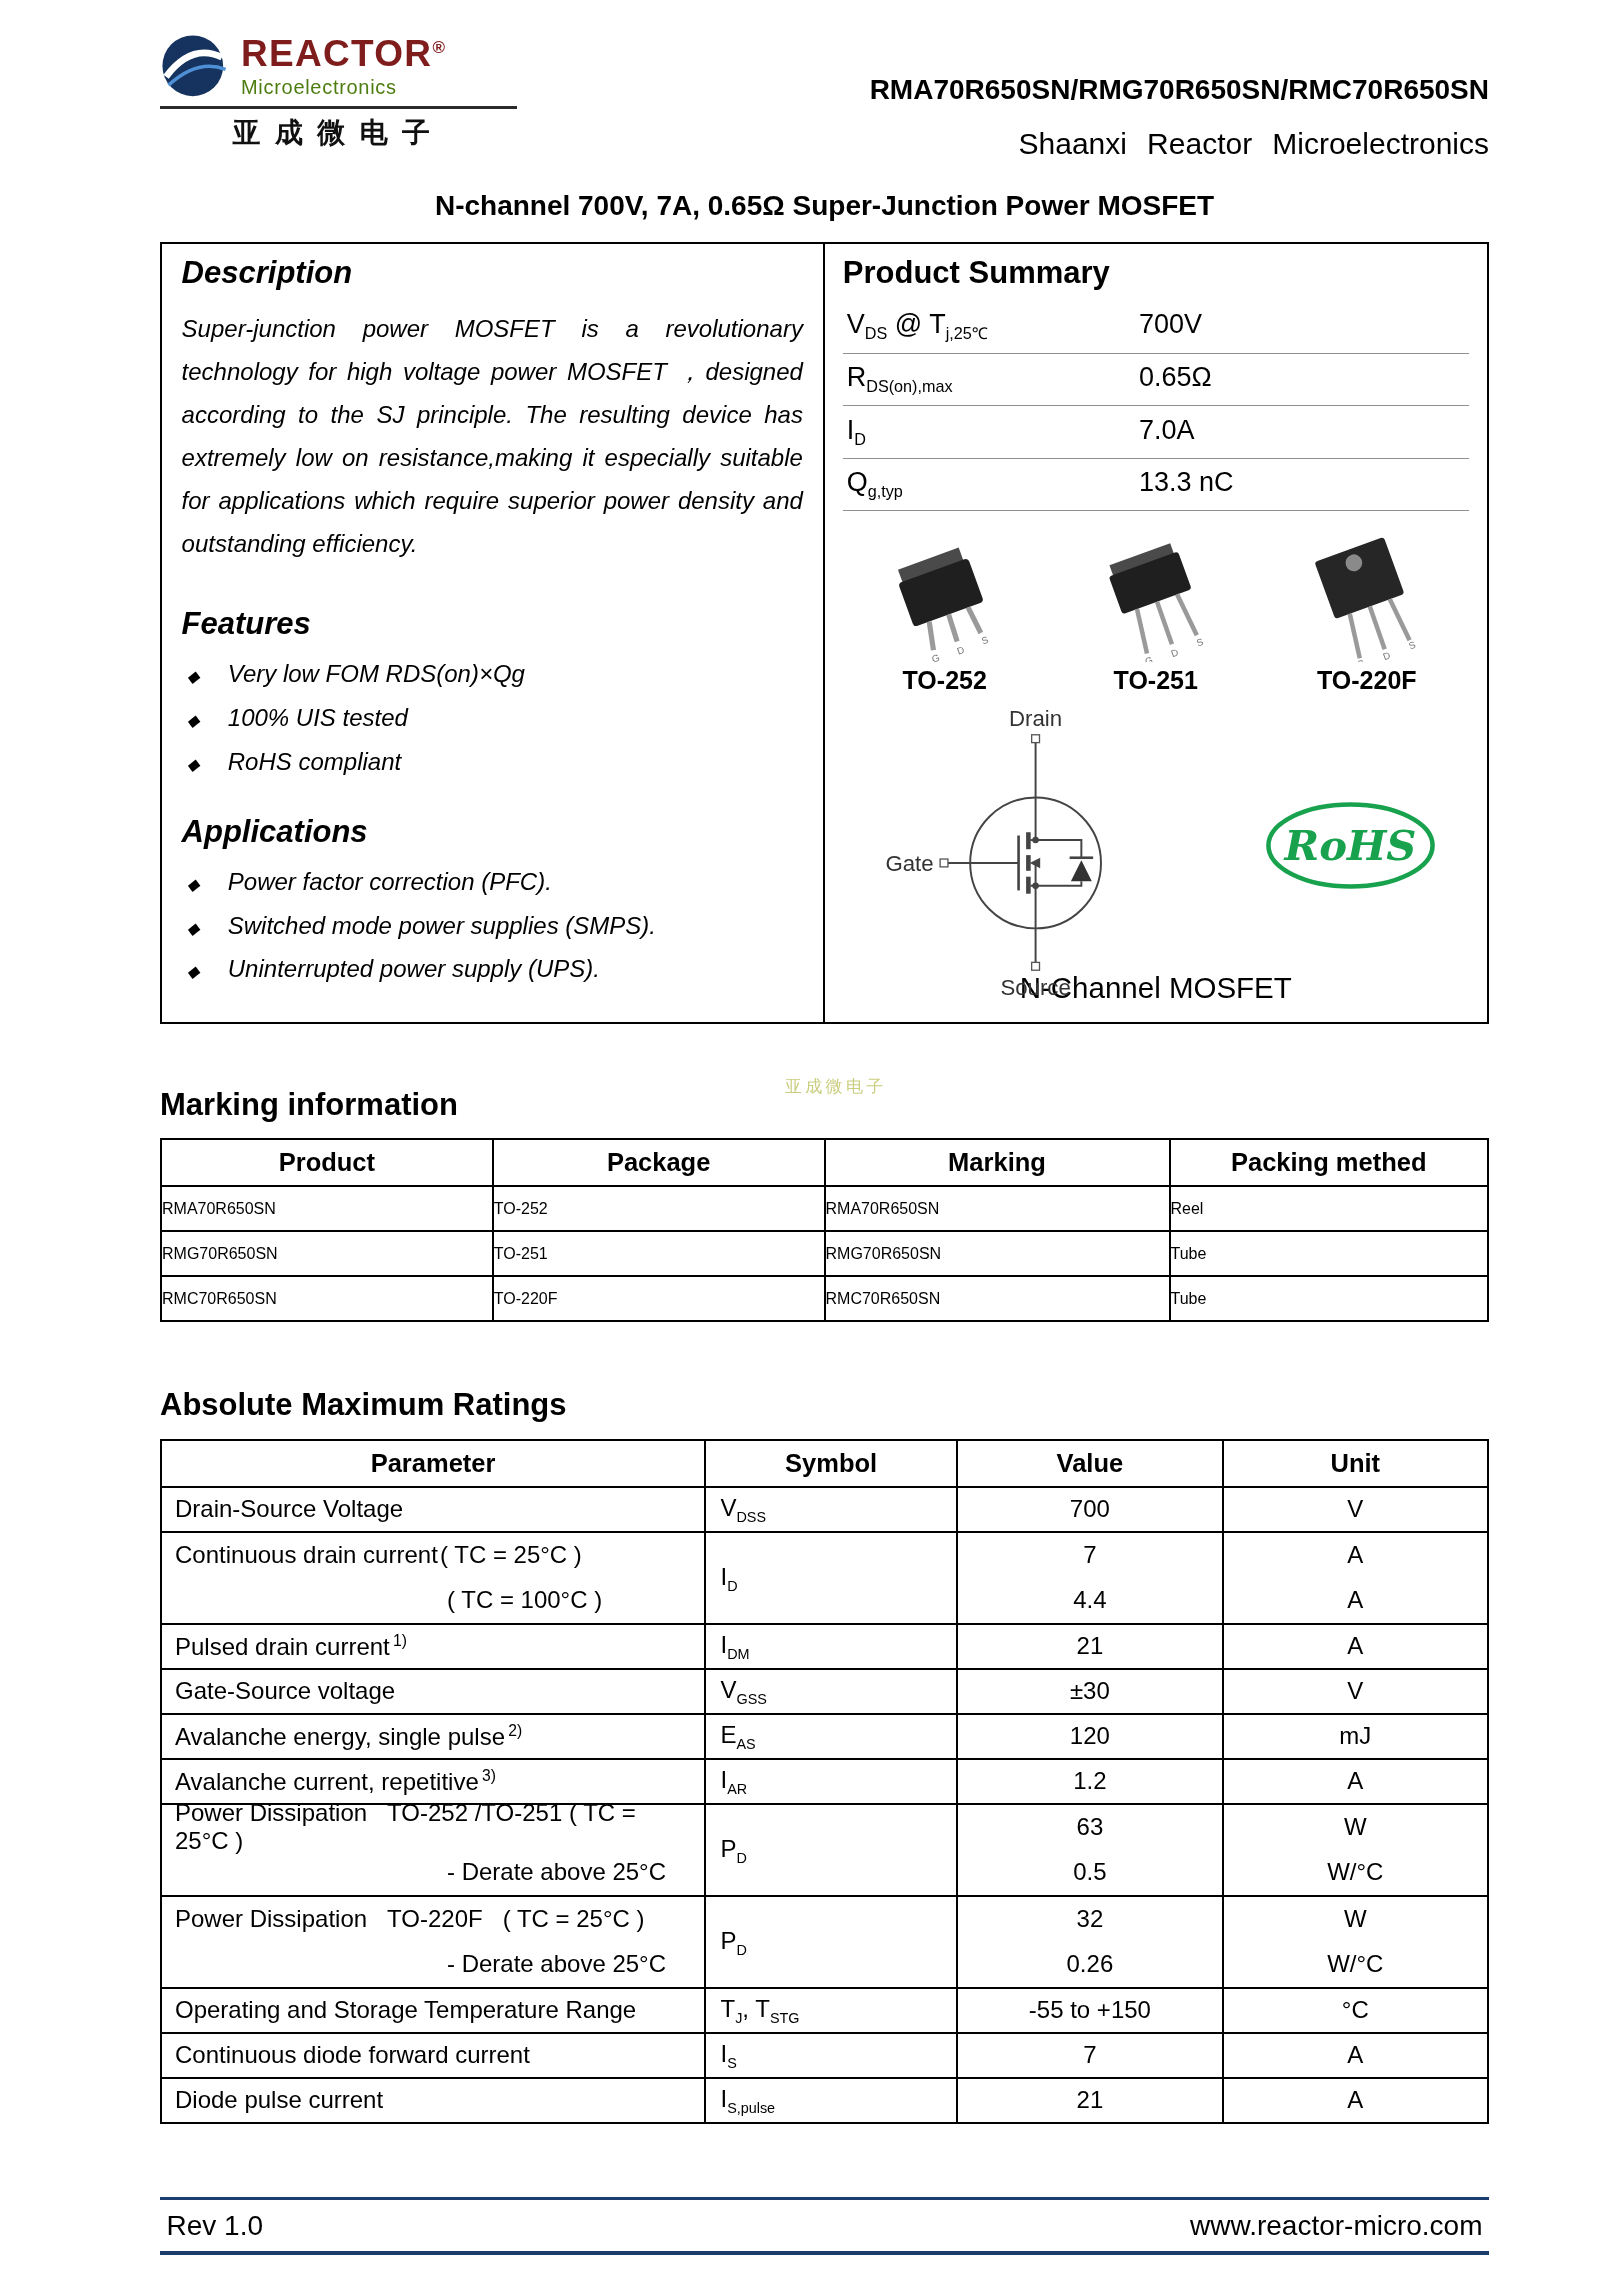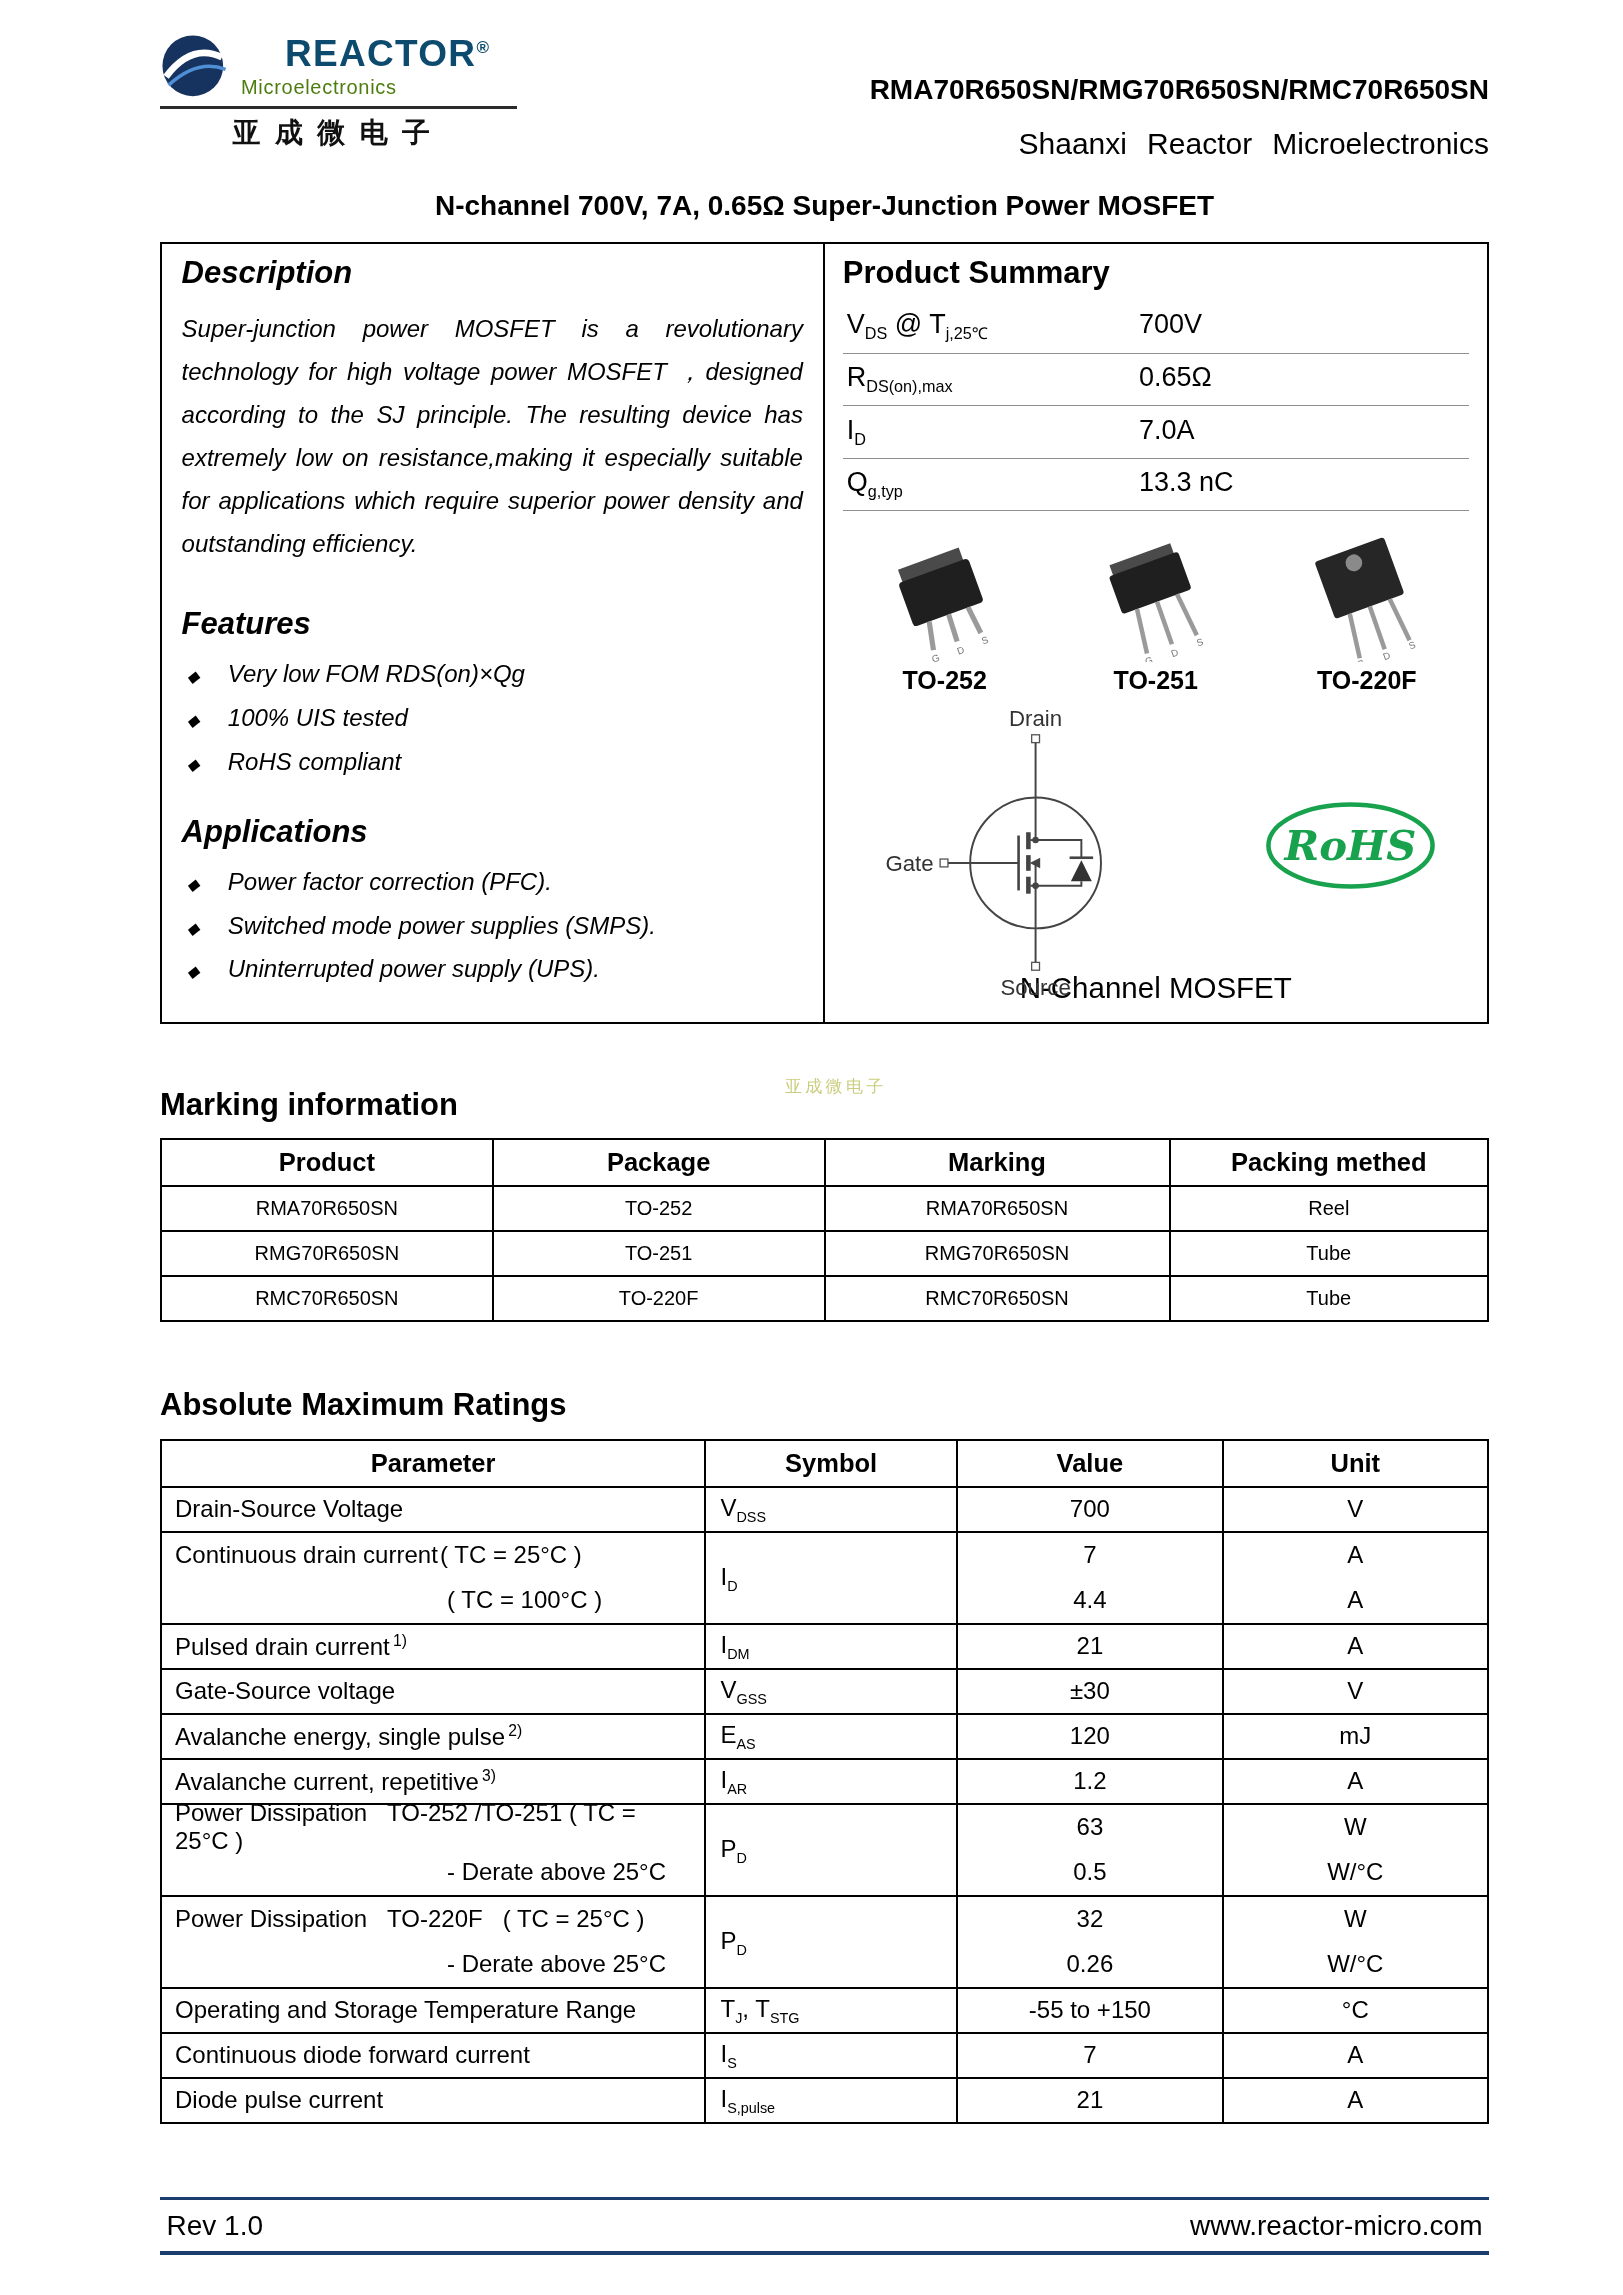--- a/index.html
+++ b/index.html
@@ -8,21 +8,21 @@
     width:1623px; height:2295px; position:relative; overflow:hidden;
     font-family:"Liberation Sans", sans-serif; color:#000;
   }
   .page { width:1329px; margin-left:160px; padding-top:33px; }
 
   
   .hdr { display:flex; justify-content:space-between; align-items:flex-start; }
   .logo { width:357px; }
   .logo-row { display:flex; align-items:center; gap:13px; }
   .logo-icon { width:68px; height:68px; flex:0 0 auto; }
-  .logo-name { font-size:37px; font-weight:bold; letter-spacing:1.3px; color:#0c4a6e; line-height:1.05;margin-left:44px; }
+  .logo-name { font-size:37px; font-weight:bold; letter-spacing:1.3px; color:#7f1d1d; line-height:1.05; }
   .logo-reg { font-size:17px; vertical-align:super; font-weight:bold; }
   .logo-sub { font-size:20px; color:#4d7c0f; letter-spacing:0.7px; margin-top:1.3px; }
   .logo-rule { height:2.6px; background:#2b2b2b; margin:5.2px 0 5.2px; }
   .logo-cn { font-size:28px; font-weight:bold; letter-spacing:14.4px; color:#101010; text-align:center; }
   .hdr-right { text-align:right; margin-top:41px; }
   .part-numbers { font-size:28px; font-weight:bold; }
   .company { font-size:30px; margin-top:21px; word-spacing:11.8px; }
 
   
   .title { text-align:center; font-size:28px; font-weight:bold; margin-top:29px; }
@@ -57,21 +57,21 @@
   .rohs-svg { position:absolute; right:27.5px; top:90px; width:181px; height:99px; }
   .caption { margin-top:auto; text-align:center; font-size:29.5px; padding-bottom:5.2px; }
 
   
   .sec { margin-top:63px; position:relative; }
   .amr-sec { margin-top:65px; }
   .sec-head { font-size:31px; font-weight:bold; margin-bottom:15.7px; }
   table { width:100%; border-collapse:collapse; table-layout:fixed; }
   th, td { border:2px solid #000; }
   th { font-size:25.5px; height:47px; font-weight:bold; text-align:center; }
-  .mark-table td { font-size:20px; height:45px; text-align:center; }
+  .mark-table td { font-size:16px; height:45px; }
   .amr-table td { font-size:24px; }
   .amr-table .param { text-align:left; padding:0 13px; height:45px; }
   .amr-table .sym  { text-align:left; padding:0 14.4px; height:45px; }
   .amr-table .val, .amr-table .unit { text-align:center; height:45px; }
   .dl { height:45px; display:flex; align-items:center; }
   .dl.c { justify-content:center; }
   .pa-main { display:inline-block; min-width:265px; }
   .pb-ind { padding-left:272px; }
 
   .watermark { position:absolute; left:625px; top:-11.8px; font-size:17px; color:#b9bd54; opacity:.75; letter-spacing:3.3px; }

